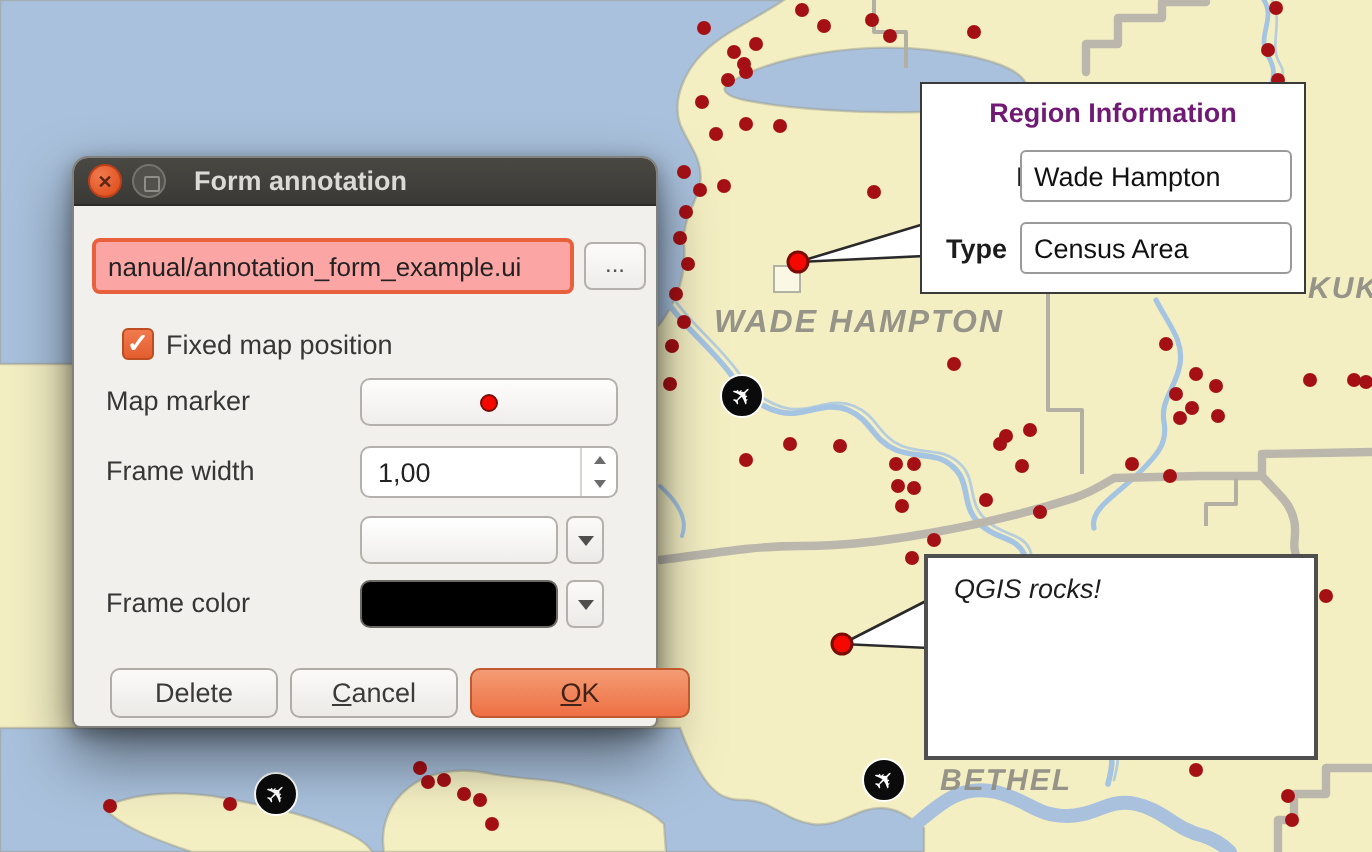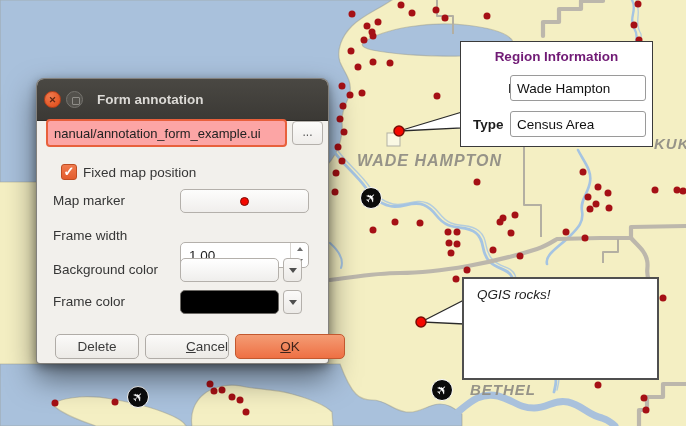--- a/index.html
+++ b/index.html
@@ -25,21 +25,21 @@
   .anno-title{font-size:13.5px;font-weight:bold;color:#701a75;text-align:center;margin-top:7px;}
   .anno-input{position:absolute;left:49px;width:136px;height:26px;border:1px solid #9a9a9a;border-radius:3px;
               background:#fff;font-size:13.5px;color:#111;padding:0 6px;font-family:"Liberation Sans",sans-serif;}
   #rocks-box{left:462px;top:277px;width:197px;height:103px;border:2px solid #4f4f4f;font-style:italic;}
   #rocks-text{position:absolute;left:13px;top:8px;font-size:13.5px;color:#1d1d1d;}
 
   
   #dialog{position:absolute;left:36px;top:78px;width:293px;height:286px;background:var(--c-dialog-bg);
           border:1px solid rgba(40,38,35,.55);border-radius:8px 8px 4px 4px;
           box-shadow:0 14px 30px rgba(0,0,0,.5),0 3px 10px rgba(0,0,0,.35);}
-  #titlebar{position:absolute;left:0;top:0;width:100%;height:42px;border-radius:7px 7px 0 0;
+  #titlebar{position:absolute;left:0;top:0;width:100%;height:24px;border-radius:7px 7px 0 0;
             background:linear-gradient(#4a4843,#3b3935);display:flex;align-items:center;
             border-bottom:1px solid #2c2b28;}
   .winbtn{width:17px;height:17px;border-radius:50%;margin-left:7px;position:relative;cursor:default;}
   #close-btn{background:radial-gradient(circle at 35% 30%,#f07a4e,#dd4814);border:1px solid #b8401a;}
   #close-btn::after{content:"✕";position:absolute;left:0;top:0;width:100%;height:100%;
                     font-size:9px;font-weight:bold;color:#5e2713;display:flex;align-items:center;justify-content:center;}
   #max-btn{background:#53514c;border:1px solid #75736e;margin-left:5px;}
   #max-btn::after{content:"";position:absolute;left:4.5px;top:4.5px;width:6px;height:6px;border:1.5px solid #8f8d88;border-radius:1px;}
   #win-title{margin-left:14px;font-size:13.5px;font-weight:bold;color:#dcdad6;}
 
@@ -51,38 +51,38 @@
               background:linear-gradient(#fcfbfa,#efedea);font-size:12px;color:#555;line-height:20px;text-align:center;}
   #fixed-checkbox{position:absolute;left:24px;top:85px;width:16px;height:16px;border-radius:3px;
                   background:linear-gradient(#f07b4e,#e35d2e);border:1px solid #bf4d22;position:absolute;}
   #fixed-checkbox::after{content:"✓";position:absolute;left:0;top:-1px;width:100%;height:100%;color:#fff;
                   font-size:13px;font-weight:bold;display:flex;align-items:center;justify-content:center;}
   #fixed-label{position:absolute;left:46px;top:86px;font-size:13.5px;color:#363636;}
 
   .ctl{position:absolute;left:143px;width:129px;border:1px solid #b4b0ab;border-radius:5px;background:linear-gradient(#fdfdfc,#f0eeec);}
   #marker-btn{top:110px;height:24px;display:flex;align-items:center;justify-content:center;}
   #marker-btn .dot{width:9px;height:9px;border-radius:50%;background:var(--c-marker);border:1.5px solid #7a0c06;}
-  #frame-width-spin{top:144px;height:26px;background:#fff;display:flex;align-items:center;margin-top:19px;}
+  #frame-width-spin{top:144px;height:26px;background:#fff;display:flex;align-items:center;}
   #frame-width-spin .val{flex:1;font-size:13.5px;color:#222;padding-left:8px;}
   .spin-col{width:18px;height:100%;display:flex;flex-direction:column;border-left:1px solid #d8d5d1;}
   .spin-btn{flex:1;display:flex;align-items:center;justify-content:center;}
   .tri-up{width:0;height:0;border-left:3.5px solid transparent;border-right:3.5px solid transparent;border-bottom:4.5px solid #6c6c6c;}
   .tri-down{width:0;height:0;border-left:3.5px solid transparent;border-right:3.5px solid transparent;border-top:4.5px solid #6c6c6c;}
   #bg-swatch{top:179px;height:24px;width:99px;background:linear-gradient(#ffffff,#efeeec);}
   #frame-swatch{top:211px;height:24px;width:99px;background:#000;border-color:#6d6a66;}
   .drop-btn{position:absolute;left:246px;width:19px;height:24px;border:1px solid #b4b0ab;border-radius:4px;
             background:linear-gradient(#fbfaf9,#eceae7);display:flex;align-items:center;justify-content:center;}
   #bg-drop{top:179px;} #frame-drop{top:211px;}
   .tri-drop{width:0;height:0;border-left:4px solid transparent;border-right:4px solid transparent;border-top:5px solid #4e4e4e;}
 
   .dlg-btn{position:absolute;top:255px;height:25px;border:1px solid #b0aca7;border-radius:5px;
            background:linear-gradient(#fbfaf9,#eceae6);font-size:13.5px;color:#3a3a3a;text-align:center;line-height:23px;
            font-family:"Liberation Sans",sans-serif;}
   #delete-btn{left:18px;width:84px;}
-  #cancel-btn{left:108px;width:84px;text-align:right;}
+  #cancel-btn{left:108px;width:84px;}
   #ok-btn{left:198px;width:110px;background:linear-gradient(#f49c74,#ee7044);border-color:#c2582f;color:#41231a;}
   .dlg-btn u{text-decoration:underline;}
 </style>
 </head>
 <body>
 
 <div id="stage">
 
   <svg id="map-svg" width="686" height="426" viewBox="0 0 686 426">
 
@@ -259,21 +259,20 @@
       <span class="spin-col">
         <span class="spin-btn">
             <span class="tri-up"></span>
           </span>
         <span class="spin-btn">
             <span class="tri-down"></span>
           </span>
       </span>
     </div>
 
-    <div class="dlg-label" style="top:183px;">Background color</div>
     <div id="bg-swatch" class="ctl"></div>
     <div id="bg-drop" class="drop-btn">
       <span class="tri-drop"></span>
     </div>
 
     <div class="dlg-label" style="top:215px;">Frame color</div>
     <div id="frame-swatch" class="ctl"></div>
     <div id="frame-drop" class="drop-btn">
       <span class="tri-drop"></span>
     </div>

